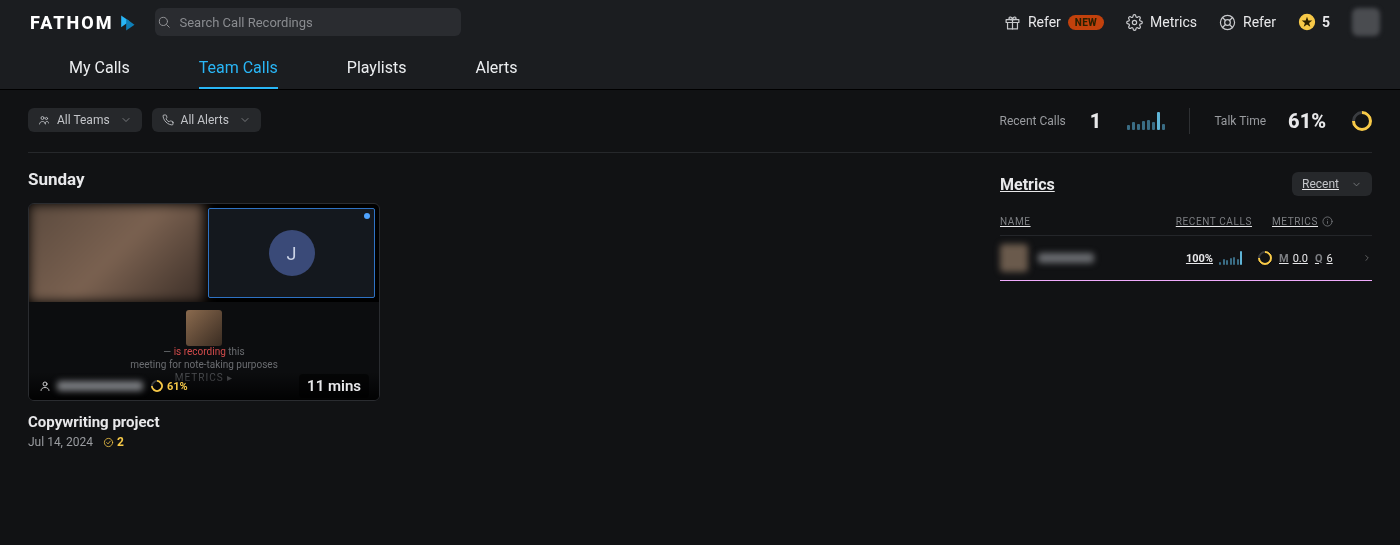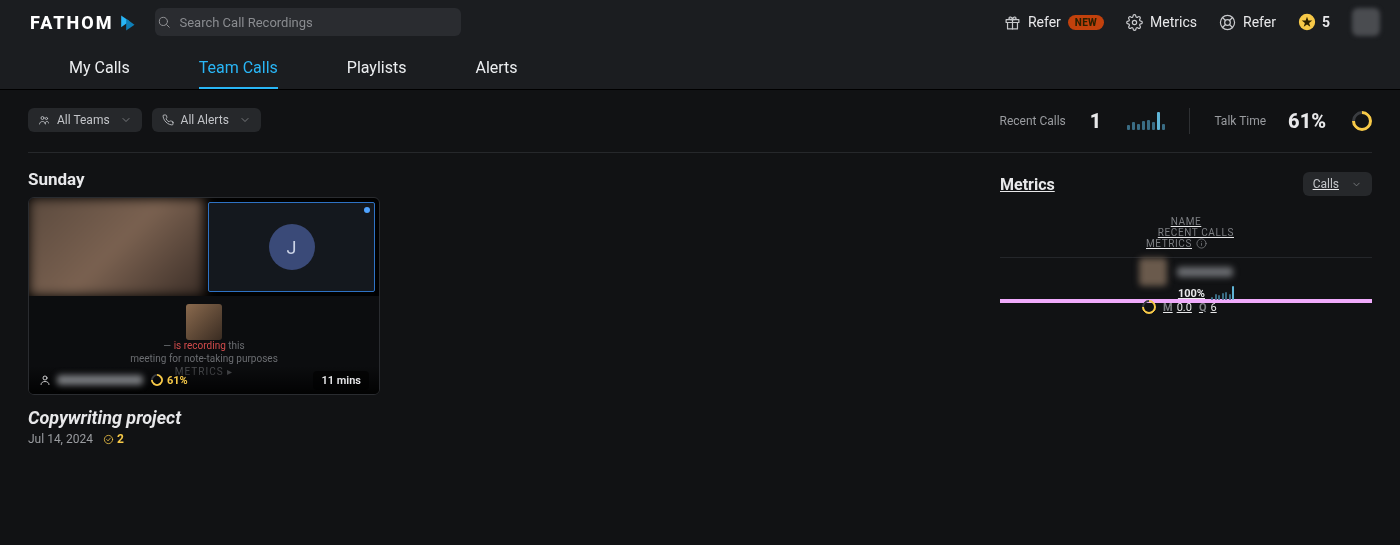--- a/index.html
+++ b/index.html
@@ -41,53 +41,53 @@
   .divider-v { width:1px; height:26px; background:#2e3033; margin:0 6px; }
   .talkpct { font-size:20px; font-weight:800; margin-left:4px; }
   .ring { width:20px; height:20px; border:3px solid #f7c948; border-left-color:#3a3c40; border-radius:50%; transform:rotate(45deg); margin-left:8px; }
   .hr { height:1px; background:#26282b; margin:18px 28px 0 28px; }
 
   
   .main { display:flex; padding:16px 28px 0 28px; gap:24px; }
 
   
   .left { flex:1; }
-  .day-head { font-size:17px; font-weight:700; margin-bottom:8px; }
+  .day-head { font-size:17px; font-weight:700; margin-bottom:14px; }
   .card { width:352px; }
   .thumb { width:352px; height:198px; border:1px solid #2a2c30; border-radius:6px; background:#000; position:relative; overflow:hidden; }
   .thumb .half-l { position:absolute; left:0; top:0; width:50%; height:50%; background:linear-gradient(135deg,#5b4a3e 0%, #7a6150 50%, #3b2e27 100%); filter:blur(6px); }
   .thumb .half-r { position:absolute; right:4px; top:4px; width:calc(50% - 8px); height:calc(50% - 8px); border:1px solid #2e72c4; border-radius:2px; background:#14181e; display:flex; align-items:center; justify-content:center; }
   .half-r .pdot { position:absolute; top:4px; right:4px; width:6px; height:6px; border-radius:50%; background:#4fa3ff; }
   .j-av { width:46px; height:46px; border-radius:50%; background:#3a4a78; display:flex; align-items:center; justify-content:center; color:#cbd3e6; font-size:18px; }
   .thumb .bottom-half { position:absolute; left:0; top:50%; width:100%; height:50%; background:#0c0d0f; }
   .thumb .mini { position:absolute; left:50%; top:54%; transform:translateX(-50%); width:36px; height:36px; background:linear-gradient(135deg,#8a6a4e,#3a2c22); border-radius:3px; }
   .thumb .rec { position:absolute; left:50%; top:72%; transform:translateX(-50%); font-size:10px; color:#6b6d71; text-align:center; line-height:1.3; }
   .thumb .rec .r { color:#d24b4b; }
   .thumb-footer { position:absolute; left:0; right:0; bottom:0; height:28px; display:flex; align-items:center; padding:0 10px; background:linear-gradient(to top, rgba(0,0,0,.85), rgba(0,0,0,0)); }
   .thumb-footer .u { width:12px; height:12px; }
   .thumb-footer .name { margin-left:6px; width:86px; height:10px; background:#7a7c80; border-radius:3px; filter:blur(3px); }
   .thumb-footer .pct { margin-left:8px; display:flex; align-items:center; gap:4px; font-size:11px; font-weight:700; color:#f7c948; }
   .thumb-footer .mini-ring { width:12px; height:12px; border:2px solid #f7c948; border-left-color:#3a3c40; border-radius:50%; transform:rotate(45deg); }
-  .thumb-footer .dur { margin-left:auto; background:rgba(0,0,0,.55); padding:3px 8px; border-radius:4px; font-size:11px; font-weight:600; }
-  .card-title { font-size:18px; font-weight:700; margin-top:12px;font-style:italic; }
+  .thumb-footer .dur { margin-left:auto; background:rgba(0,0,0,.55); padding:3px 8px; border-radius:4px; font-size:15px; font-weight:600; }
+  .card-title { font-size:15px; font-weight:700; margin-top:12px; }
   .card-meta { font-size:12px; color:#9a9ca0; margin-top:4px; display:flex; align-items:center; gap:10px; }
   .card-meta .hl { color:#f7c948; font-weight:700; display:flex; align-items:center; gap:3px; }
   .card-meta .hl svg { width:11px; height:11px; }
 
   
   .right { flex:0 0 372px;text-decoration:underline; }
   .metrics-head { display:flex; align-items:center; margin-bottom:12px; margin-top:3px; }
   .metrics-head h3 { font-size:16px; font-weight:700; flex:1; }
   .recent-dd { display:flex; align-items:center; gap:12px; background:#26282b; border-radius:6px; padding:5px 10px; font-size:12px; color:#c3c5c9; cursor:pointer; }
   .recent-dd .chev { opacity:.6; }
-  .mtable .mhead { display:flex; align-items:center; font-size:10px; letter-spacing:.6px; color:#7d7f83; text-transform:uppercase; padding:8px 0;flex-direction:column; }
+  .mtable .mhead { display:flex; align-items:center; font-size:10px; letter-spacing:.6px; color:#7d7f83; text-transform:uppercase; padding:8px 0; }
   .mtable .c-name { flex:1; }
   .mtable .c-calls { width:96px; text-align:right; }
   .mtable .c-metrics { width:120px; padding-left:20px; display:flex; align-items:center; gap:4px; }
-  .mrow { display:flex; align-items:center; height:46px; border-top:1px solid #24262a; border-bottom:4px solid #f0abfc;flex-direction:column; }
+  .mrow { display:flex; align-items:center; height:46px; border-top:1px solid #24262a; border-bottom:1px solid #f0abfc; }
   .mrow .av { width:28px; height:28px; border-radius:4px; background:#6a5a4c; filter:blur(3px); }
   .mrow .nm { margin-left:10px; width:56px; height:10px; background:#6a6c70; border-radius:3px; filter:blur(3px); }
   .mrow .c-calls { display:flex; align-items:center; justify-content:flex-end; gap:6px; font-size:11px; font-weight:700; }
   .mrow .bars2 { display:flex; align-items:flex-end; gap:1.5px; height:14px; }
   .mrow .bars2 span { width:2px; background:#3a6c84; border-radius:1px; }
   .mrow .c-metrics2 { width:120px; padding-left:16px; display:flex; align-items:center; gap:7px; font-size:11px; }
   .mrow .mini-ring2 { width:14px; height:14px; border:2.5px solid #f7c948; border-left-color:#3a3c40; border-radius:50%; transform:rotate(45deg); }
   .mrow .m-lbl { color:#7d7f83; font-weight:700; margin-right:-3px; }
   .mrow .chevr { width:10px; margin-left:auto; opacity:.5; }
 
@@ -251,21 +251,21 @@
           <span>2</span>
         </span>
       </div>
     </div>
   </div>
 
   <div class="right">
     <div class="metrics-head">
       <h3>Metrics</h3>
       <div class="recent-dd">
-        <span>Calls</span>
+        <span>Recent</span>
         <svg class="chev" width="11" height="11" viewBox="0 0 24 24">
             <polyline points="6 9 12 15 18 9"></polyline>
           </svg>
       </div>
     </div>
 
     <div class="mtable">
       <div class="mhead">
         <div class="c-name">NAME</div>
         <div class="c-calls">RECENT CALLS</div>

